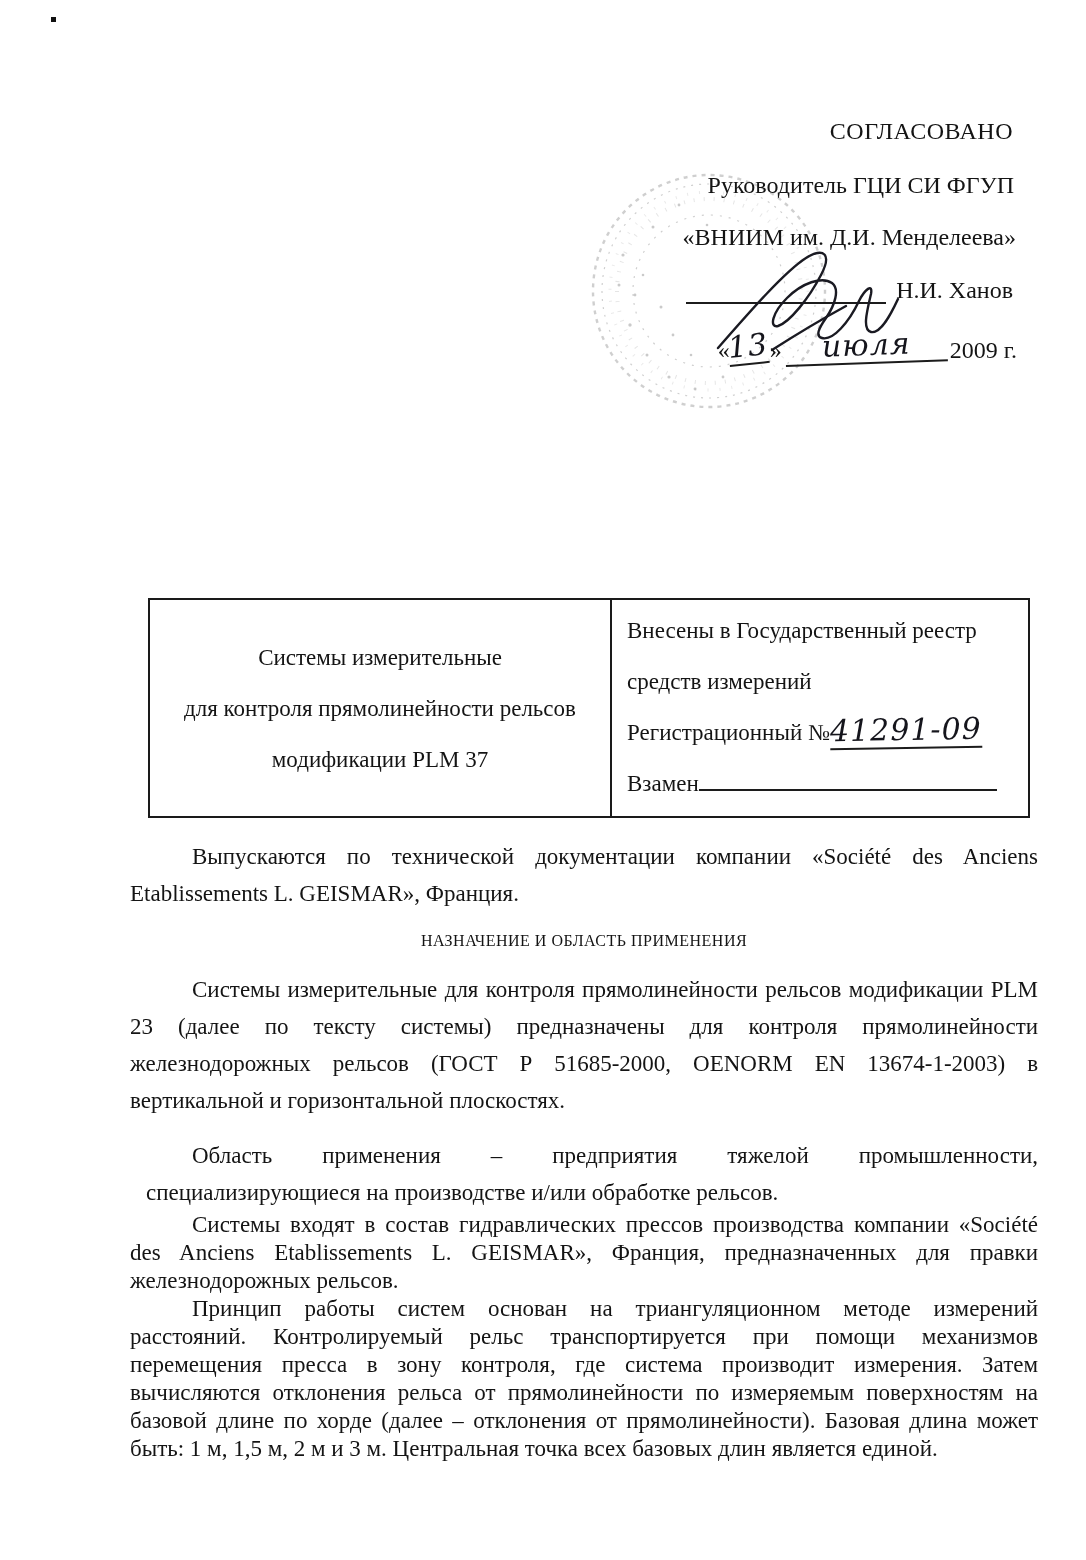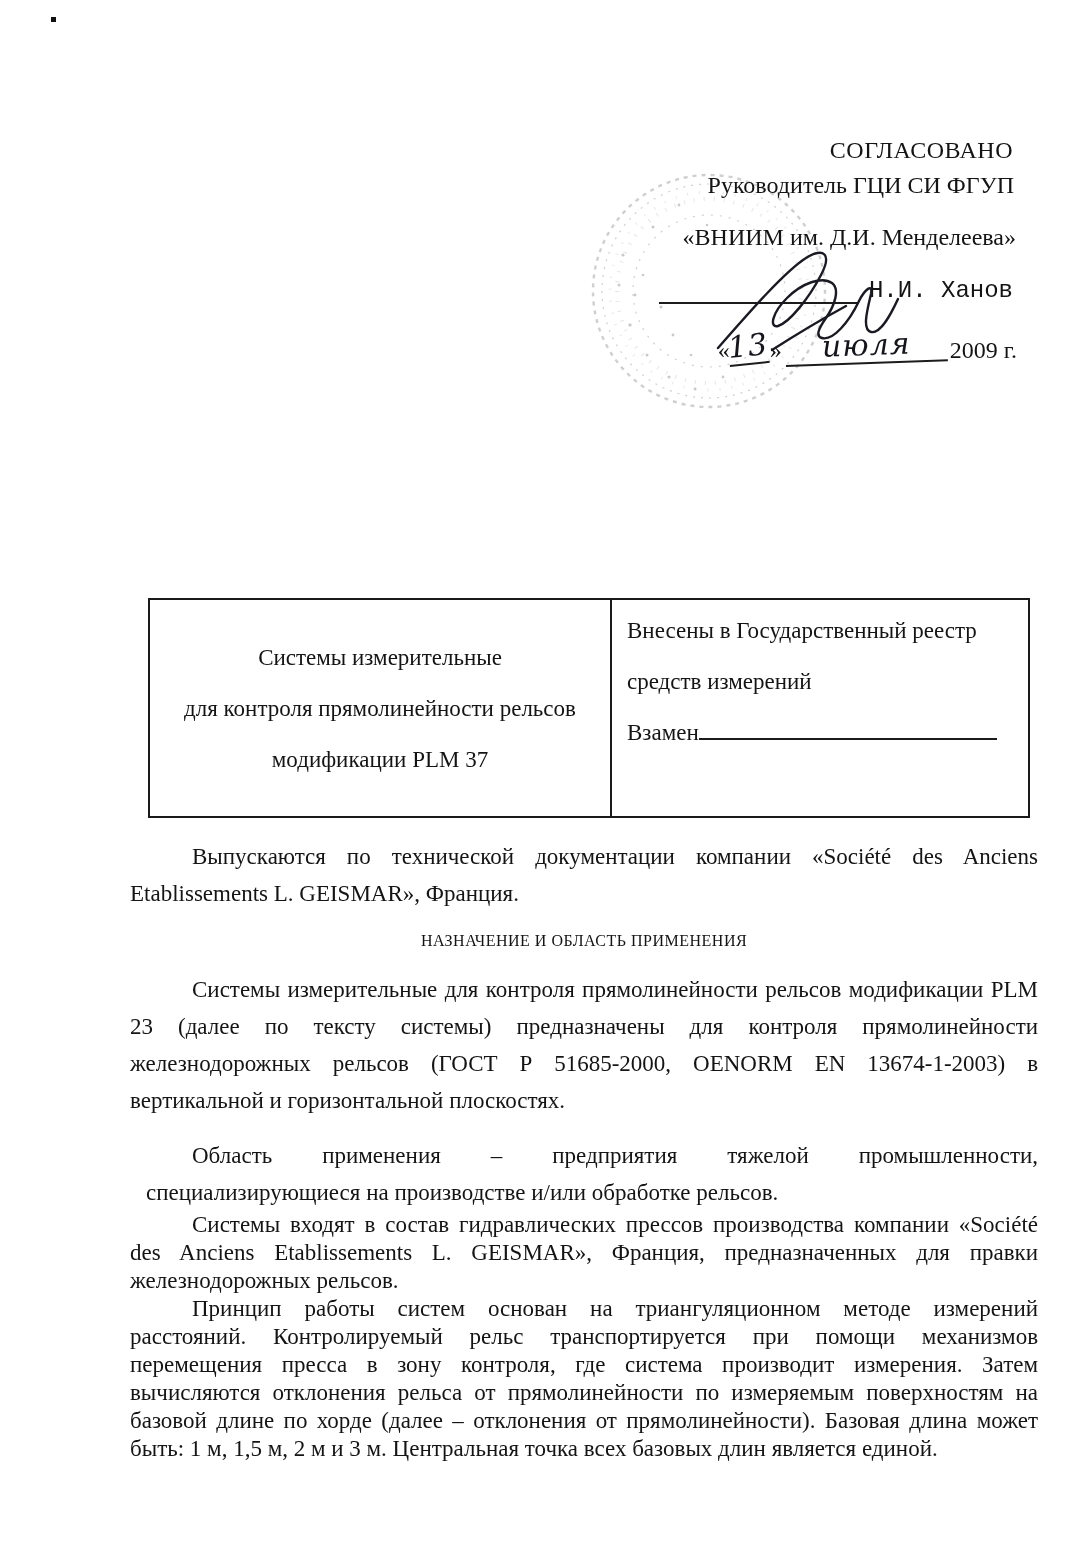--- a/index.html
+++ b/index.html
@@ -12,24 +12,24 @@
     font-family:"Liberation Serif","DejaVu Serif",serif;
     font-size:23px;
     overflow:hidden;
   }
 
   
   .speck { position:absolute; left:51px; top:17px; width:5px; height:5px; background:#111; }
 
   
   .approval-row { position:absolute; white-space:nowrap; text-align:right; font-size:24px; }
-  .row-status   { top:118px; right:73px; letter-spacing:0.5px;margin-top:19px; }
+  .row-status   { top:118px; right:73px; letter-spacing:0.5px; }
   .row-title    { top:172px; right:72px; }
   .row-org      { top:224px; right:70px; }
-  .row-sign     { top:276px; right:73px;font-family:Liberation Mono, monospace; }
+  .row-sign     { top:276px; right:73px; }
   .row-date     { top:330px; right:69px; }
 
   .sign-line {
     display:inline-block; width:200px; height:26px;
     border-bottom:2px solid #1c1c1c; margin-right:10px;
     vertical-align:bottom;
   }
   .hand {
     font-family:"DejaVu Serif","Liberation Serif",serif;
     font-style:italic; font-size:30px; color:#15151c;
@@ -151,20 +151,23 @@
   <div class="title-table">
     <div class="cell-name">
       <div>Системы измерительные</div>
       <div>для контроля прямолинейности рельсов</div>
       <div>модификации PLM 37</div>
     </div>
     <div class="cell-registry">
       <div class="r-line">Внесены в Государственный реестр</div>
       <div class="r-line">средств измерений</div>
       <div class="r-line">
+        <span>Регистрационный №</span><span class="hand reg-number">41291-09</span>
+      </div>
+      <div class="r-line">
         <span>Взамен</span><span class="blank-line"></span>
       </div>
     </div>
   </div>
 
   <div class="body-text">
     <p class="lh-wide">Выпускаются по технической документации компании «Société des Anciens Etablissements L. GEISMAR», Франция.</p>
 
     <div class="section-heading">НАЗНАЧЕНИЕ И ОБЛАСТЬ ПРИМЕНЕНИЯ</div>
 

